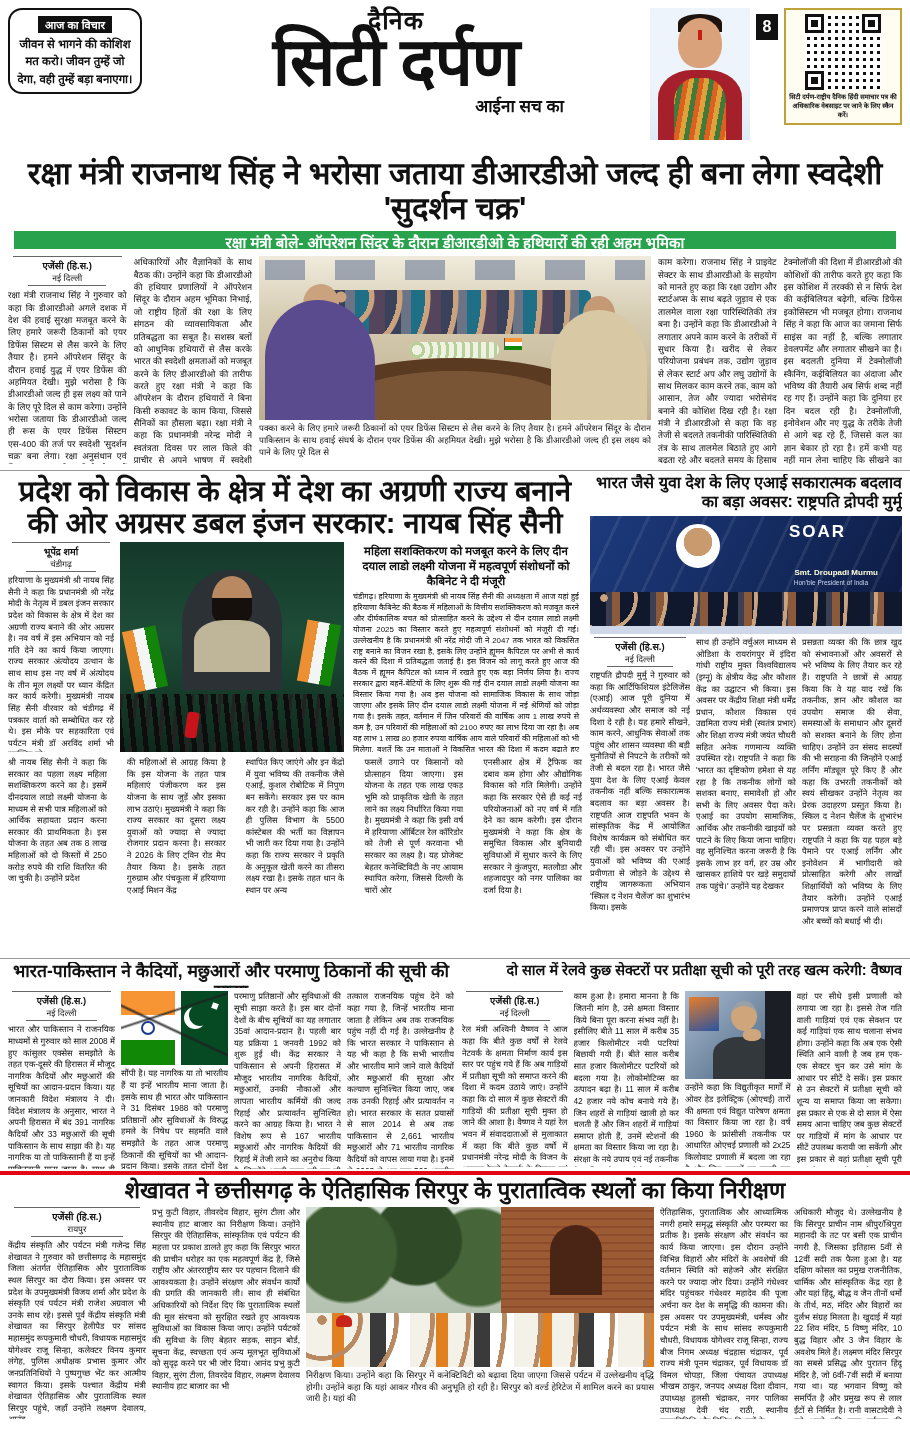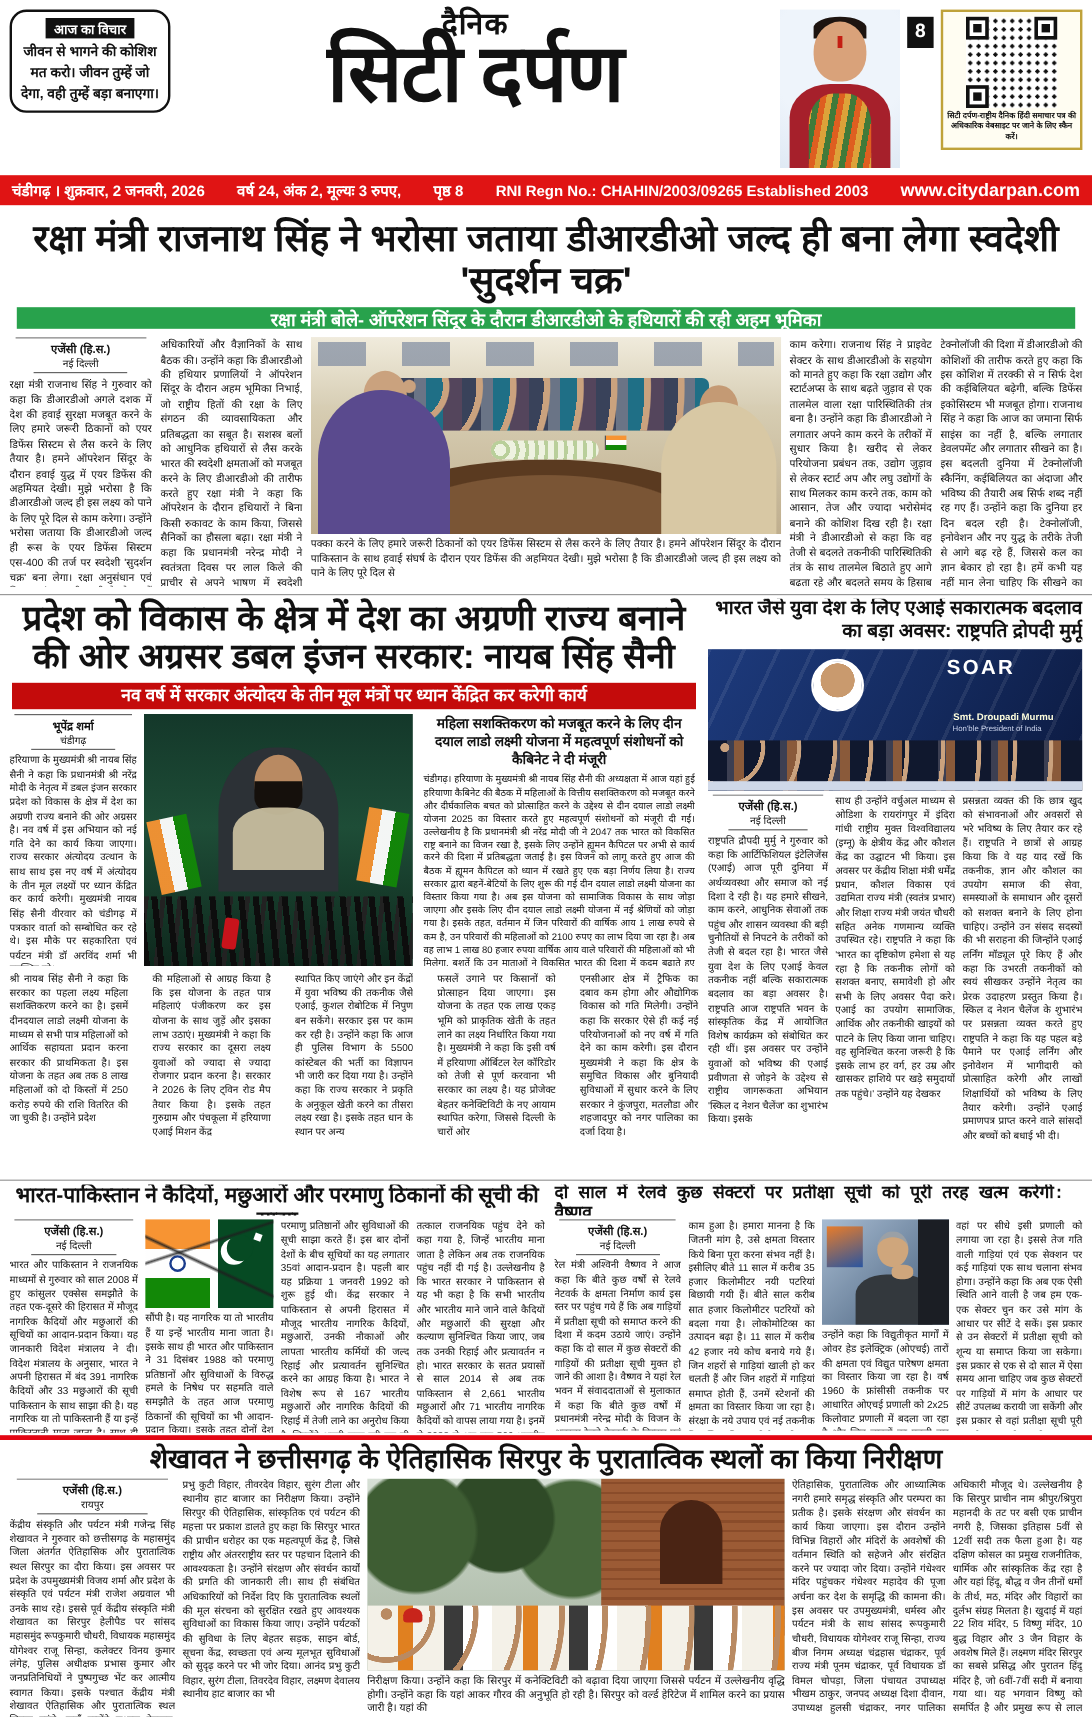--- a/index.html
+++ b/index.html
@@ -130,21 +130,21 @@
   .half-india{flex:1;position:relative;background:linear-gradient(180deg,#f79433 0 33%,#fefefe 33% 66%,#128807 66% 100%);}
   .chakra{position:absolute;top:50%;left:50%;width:14px;height:14px;margin:-7px 0 0 -7px;border:2.5px solid #1a3c8c;border-radius:50%;}
   .half-pak{flex:1;position:relative;background:linear-gradient(90deg,#fff 0 12%,#064a23 12% 100%);}
   .crescent{position:absolute;top:16px;right:22px;width:22px;height:22px;border-radius:50%;background:#fff;}
   .crescent i{position:absolute;top:-3px;right:-5px;width:22px;height:22px;border-radius:50%;background:#064a23;display:block;}
   .pak-star{position:absolute;top:12px;right:10px;width:6px;height:6px;background:#fff;transform:rotate(20deg);}
   .barbed{position:absolute;inset:0;background:
      linear-gradient(25deg,transparent 46%,rgba(30,30,30,.85) 48%,transparent 50%),
      linear-gradient(-18deg,transparent 64%,rgba(30,30,30,.8) 66%,transparent 68%);}
   .row3-right{flex:1;overflow:hidden;}
-  .rail-headline{font-size:14.5px;font-weight:800;text-align:left;line-height:1.15;height:26px;overflow:hidden;font-family:Liberation Mono, monospace;}
+  .rail-headline{font-size:14.5px;font-weight:800;text-align:right;line-height:1.15;height:26px;overflow:hidden;}
   .rail-cols{display:flex;gap:6px;height:178px;margin-top:3px;}
   .rail-cols .col{flex:1;}
   .vaish-photo{height:88px;position:relative;overflow:hidden;margin-bottom:3px;
      background:linear-gradient(135deg,#a8bcd2 0%,#69809a 60%,#46586c 100%);}
   .vaish-screen{position:absolute;top:6px;left:4px;width:30px;height:34px;background:linear-gradient(160deg,#e87c2a,#2a55a0);}
   .vaish-head{position:absolute;top:10px;left:46px;width:26px;height:30px;background:#cfa67c;border-radius:50%;border-top:5px solid #9aa0a6;}
   .vaish-body{position:absolute;bottom:0;left:28px;width:64px;height:42px;background:#33383d;border-radius:40% 40% 0 0;}
   .vaish-hands{position:absolute;top:38px;left:58px;width:18px;height:12px;background:#cfa67c;border-radius:40%;}
   .vaish-suit{position:absolute;right:0;top:0;width:26px;height:100%;background:#1b1e24;}
 
@@ -177,20 +177,21 @@
 <div class="page">
 
   <div class="masthead-row">
     <div class="thought-box">
       <div class="thought-title">आज का विचार</div>
       <div class="thought-text">जीवन से भागने की कोशिश मत करो। जीवन तुम्हें जो देगा, वही तुम्हें बड़ा बनाएगा।</div>
     </div>
     <div class="masthead-center">
       <div class="mast-daily">दैनिक</div>
       <div class="mast-title">सिटी दर्पण</div>
+      <div class="mast-tagline">आईना सच का</div>
     </div>
     <div class="head-right">
       <div class="pol-photo">
         <div class="pol-hair"></div>
         <div class="pol-head"></div>
         <div class="pol-tilak"></div>
         <div class="pol-body"></div>
         <div class="pol-garland"></div>
       </div>
       <div class="badge-col">
@@ -206,27 +207,20 @@
             </span>
           <span class="qr-fm bl">
               <i></i>
             </span>
         </div>
         <div class="qr-caption">सिटी दर्पण-राष्ट्रीय दैनिक हिंदी समाचार पत्र की अधिकारिक वेबसाइट पर जाने के लिए स्कैन करें।</div>
       </div>
     </div>
   </div>
 
-  <div class="date-bar">
-    <span>चंडीगढ़ । शुक्रवार, 2 जनवरी, 2026</span>
-    <span>वर्ष 24, अंक 2, मूल्यः 3 रुपए,</span>
-    <span>पृष्ठ 8</span>
-    <span>RNI Regn No.: CHAHIN/2003/09265  Established 2003</span>
-    <span class="site">www.citydarpan.com</span>
-  </div>
 
   <section class="lead">
     <div class="lead-headline">रक्षा मंत्री राजनाथ सिंह ने भरोसा जताया डीआरडीओ जल्द ही बना लेगा स्वदेशी 'सुदर्शन चक्र'</div>
     <div class="lead-subbar">रक्षा मंत्री बोले- ऑपरेशन सिंदूर के दौरान डीआरडीओ के हथियारों की रही अहम भूमिका</div>
     <div class="lead-cols">
       <div class="tcol col">
         <div class="byline-wrap">
           <div class="byline">एजेंसी (हि.स.)</div>
           <div class="city">नई दिल्ली</div>
         </div>
@@ -255,21 +249,20 @@
       </div>
       <div class="tcol col">
         <div class="news-text">टेक्नोलॉजी की दिशा में डीआरडीओ की कोशिशों की तारीफ करते हुए कहा कि इस कोशिश में तरक्की से न सिर्फ देश की कईबिलियत बढ़ेगी, बल्कि डिफेंस इकोसिस्टम भी मजबूत होगा। राजनाथ सिंह ने कहा कि आज का जमाना सिर्फ साइंस का नहीं है, बल्कि लगातार डेवलपमेंट और लगातार सीखने का है। इस बदलती दुनिया में टेक्नोलॉजी स्कैनिंग, कईबिलियत का अंदाजा और भविष्य की तैयारी अब सिर्फ शब्द नहीं रह गए हैं। उन्होंने कहा कि दुनिया हर दिन बदल रही है। टेक्नोलॉजी, इनोवेशन और नए युद्ध के तरीके तेजी से आगे बढ़ रहे हैं, जिससे कल का ज्ञान बेकार हो रहा है। हमें कभी यह नहीं मान लेना चाहिए कि सीखने का प्रोसेस खत्म हो गया है। हमें सीखते रहना चाहिए और खुद को चैलेंज करते रहना चाहिए, ताकि नई पीढ़ी के लिए रास्ता बन सके।</div>
       </div>
     </div>
   </section>
 
   <div class="row2">
     <div class="row2-left">
       <div class="saini-headline">प्रदेश को विकास के क्षेत्र में देश का अग्रणी राज्य बनाने की ओर अग्रसर डबल इंजन सरकार:  नायब सिंह सैनी</div>
-      <div class="saini-subbar">नव वर्ष में सरकार अंत्योदय के तीन मूल मंत्रों पर ध्यान केंद्रित कर करेगी कार्य</div>
       <div class="saini-mid">
         <div class="saini-col1 col">
           <div class="byline-wrap">
             <div class="byline">भूपेंद्र शर्मा</div>
             <div class="city">चंडीगढ़</div>
           </div>
           <div class="small-text">हरियाणा के मुख्यमंत्री श्री नायब सिंह सैनी ने कहा कि प्रधानमंत्री श्री नरेंद्र मोदी के नेतृत्व में डबल इंजन सरकार प्रदेश को विकास के क्षेत्र में देश का अग्रणी राज्य बनाने की ओर अग्रसर है। नव वर्ष में इस अभियान को नई गति देने का कार्य किया जाएगा। राज्य सरकार अंत्योदय उत्थान के साथ साथ इस नए वर्ष में अंत्योदय के तीन मूल लक्ष्यों पर ध्यान केंद्रित कर कार्य करेगी। मुख्यमंत्री नायब सिंह सैनी वीरवार को चंडीगढ़ में पत्रकार वार्ता को सम्बोधित कर रहे थे। इस मौके पर सहकारिता एवं पर्यटन मंत्री डॉ अरविंद शर्मा भी उपस्थित रहे।</div>
         </div>
         <div class="saini-photo">
           <div class="saini-person"></div>

